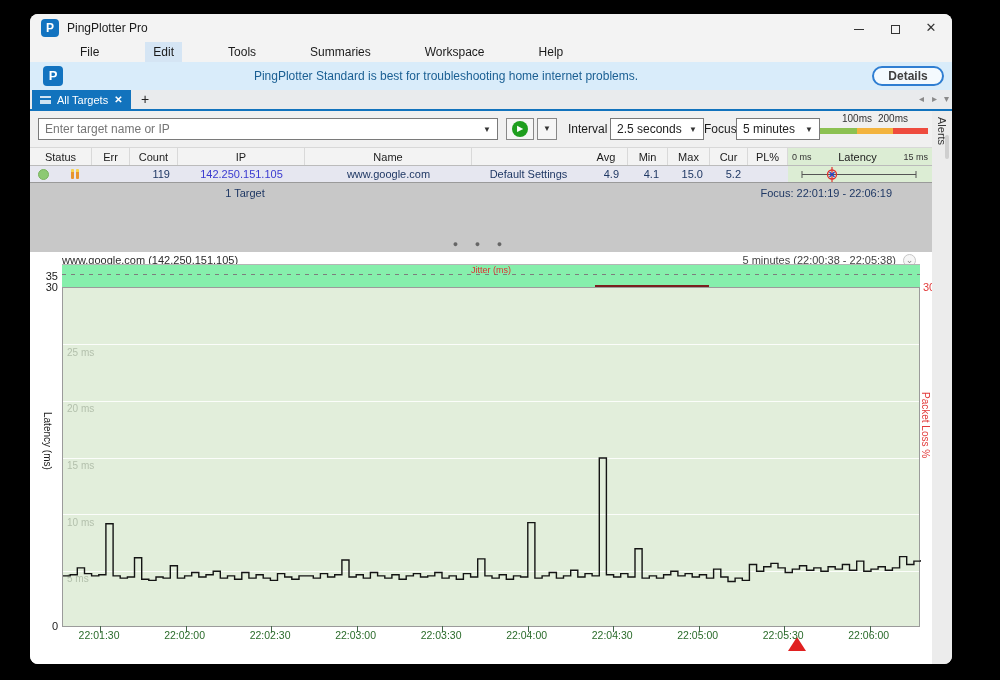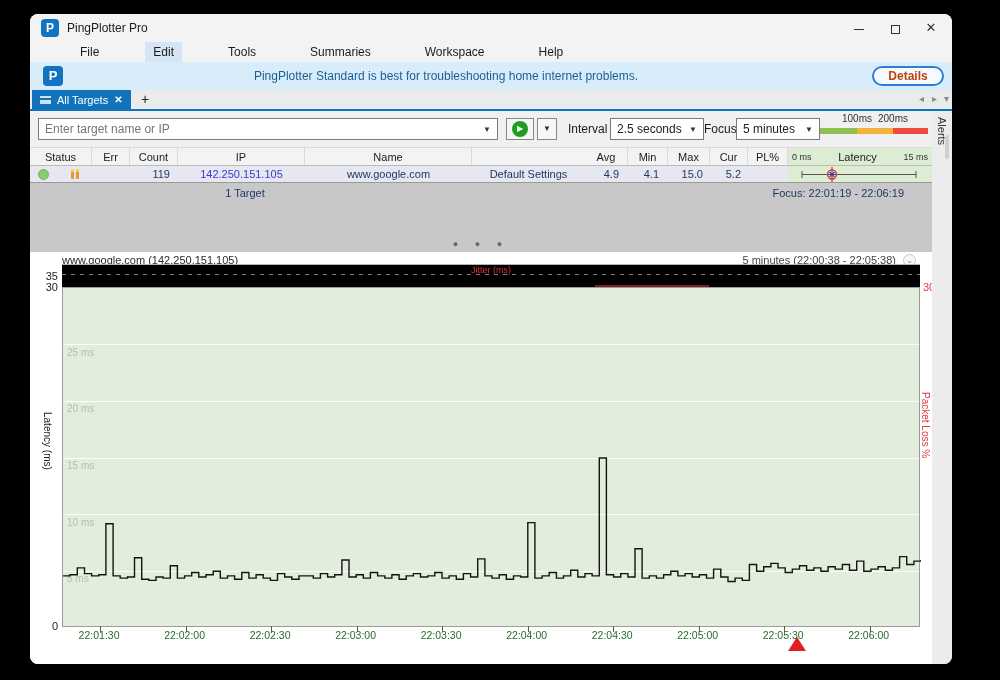--- a/index.html
+++ b/index.html
@@ -21,21 +21,21 @@
   .menubar { position:absolute; top:28px; left:0; width:100%; height:20px; background:#f3f3f3; display:flex; padding-left:4px; }
   .menu-item { padding:3px 8px; font-size:12px; color:#1b1b1b;margin-left:38px; }
   .menu-item.active { background:#d5e5f4; }
 
   
   .notifbar { position:absolute; top:48px; left:0; width:100%; height:28px; background:#d9ecfa; }
   .notif-icon { position:absolute; left:13px; top:4px; width:20px; height:20px; background:#1273c0; border-radius:4px;
                 color:#fff; font-weight:bold; font-size:13px; text-align:center; line-height:20px; }
   .notif-msg { position:absolute; left:0; right:90px; top:7px; text-align:center; font-size:12px; color:#1a5f93; }
   .details-btn { position:absolute; right:8px; top:4px; width:72px; height:20px; border:2px solid #2f7ed2; border-radius:11px;
-                 background:#f4fafe; color:#c2410c; font-weight:bold; font-size:12px; text-align:center; line-height:16px; }
+                 background:#f4fafe; color:#404040; font-weight:bold; font-size:12px; text-align:center; line-height:16px; }
 
   
   .tabbar { position:absolute; top:76px; left:0; width:100%; height:19px; background:#e9ebed; }
   .tabline { position:absolute; top:95px; left:0; width:100%; height:2px; background:#1273bd; }
   .tab-active { position:absolute; left:2px; top:0; height:19px; background:#1273bd; color:#fff; display:flex; align-items:center;
                 padding:0 8px; gap:6px; font-size:11px; }
   .tab-burger { width:11px; height:8px; border-top:2px solid #cfe3f2; border-bottom:2px solid #cfe3f2; position:relative; }
   .tab-burger::after{ content:""; position:absolute; left:0; top:2px; width:11px; height:2px; background:#cfe3f2; }
   .tab-close { font-weight:bold; font-size:10px; }
   .tab-add { position:absolute; left:106px; top:1px; font-size:14px; color:#222; padding:0 5px; }
@@ -67,30 +67,30 @@
   .lat-cell { background:#dcedd4; }
   .lat-head { display:flex; align-items:center; background:#dcedd4; font-size:11px; }
   .lat-head .mm { font-size:9px; color:#333; }
   .status-dot { width:11px; height:11px; border-radius:50%; background:#8cc973; border:1px solid #79b35f; margin-left:8px; }
   .fw-icon { display:flex; gap:2px; margin-left:22px; }
   .fw-icon i { width:3px; height:10px; background:linear-gradient(180deg,#f7d34c 0 3px,#e8962f 3px); border-radius:1px; }
 
   
   .grayband { position:absolute; top:169px; left:0; width:902px; height:69px; background:#c8c8c8; }
   .targets-count { position:absolute; left:150px; top:4px; width:130px; text-align:center; color:#1f3864; }
-  .focus-range { position:absolute; right:28px; top:4px; color:#1f3864; }
+  .focus-range { position:absolute; right:40px; top:4px; color:#1f3864; }
   .splitter-dots { position:absolute; left:0; width:100%; top:56px; text-align:center; color:#666; font-size:9px; letter-spacing:7px; }
 
   
   .panel { position:absolute; top:238px; left:0; width:902px; height:412px; background:#fff; }
   .panel-title { position:absolute; left:32px; top:2px; font-size:11px; color:#2b2b2b; }
   .panel-timescale { position:absolute; right:36px; top:2px; font-size:11px; color:#444; }
   .ts-chevron { position:absolute; right:16px; top:2px; width:13px; height:13px; border:1px solid #c5c5c5; border-radius:50%;
                 color:#8a8a8a; font-size:9px; text-align:center; line-height:11px; background:#f6f6f6; }
-  .jitter-strip { position:absolute; left:32px; top:12px; width:858px; height:32px; background:#000000;
+  .jitter-strip { position:absolute; left:32px; top:12px; width:858px; height:32px; background:#86efac;
                   border-top:1px solid #b5b5b5; }
   .jitter-dash { position:absolute; left:0; top:9px; width:100%; height:1px;
                  background:repeating-linear-gradient(90deg,#7d7d7d 0 4px,transparent 4px 9px); }
   .jitter-label { position:absolute; left:0; width:100%; top:0; text-align:center; font-size:9px; color:#e03030; }
   .jitter-event { position:absolute; top:20px; height:2px; background:#7a1f1f; }
   .axis35 { position:absolute; left:4px; top:18px; width:24px; text-align:right; font-size:11px; color:#1b1b1b; }
   .axis30 { position:absolute; left:4px; top:29px; width:24px; text-align:right; font-size:11px; color:#1b1b1b; }
   .axis0  { position:absolute; left:4px; top:368px; width:24px; text-align:right; font-size:11px; color:#1b1b1b; }
   .axis30r { position:absolute; left:893px; top:29px; font-size:11px; color:#e23b3b; }
   .ylab-left { position:absolute; left:12px; top:160px; height:180px; writing-mode:vertical-rl; font-size:10px; color:#1b1b1b;

